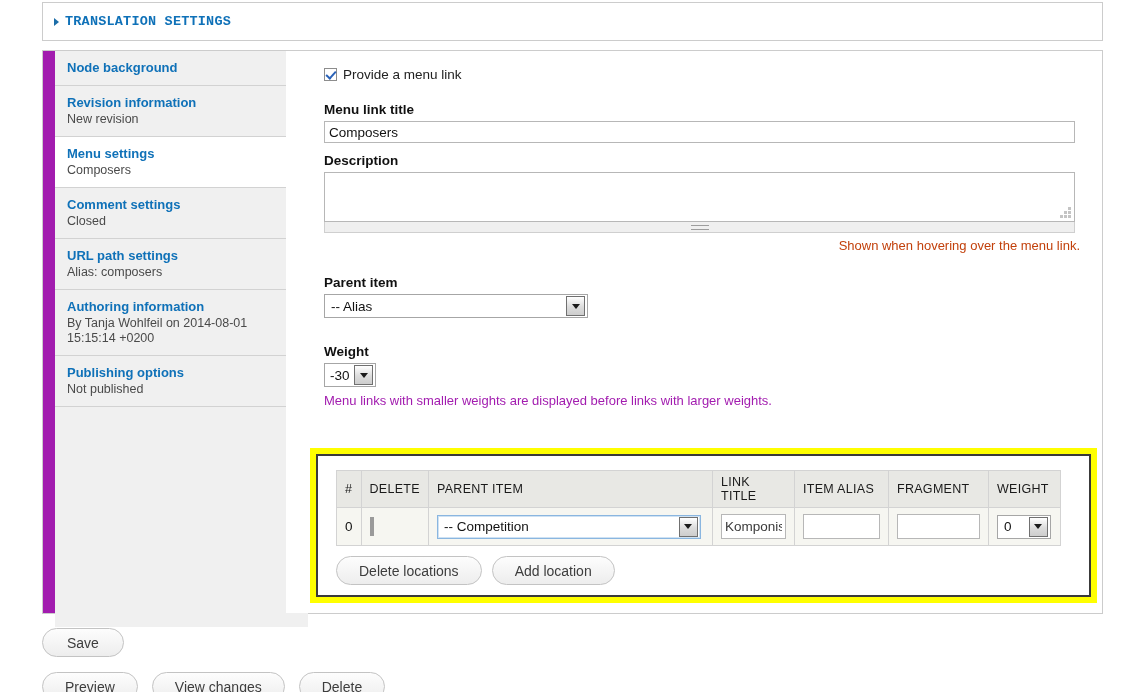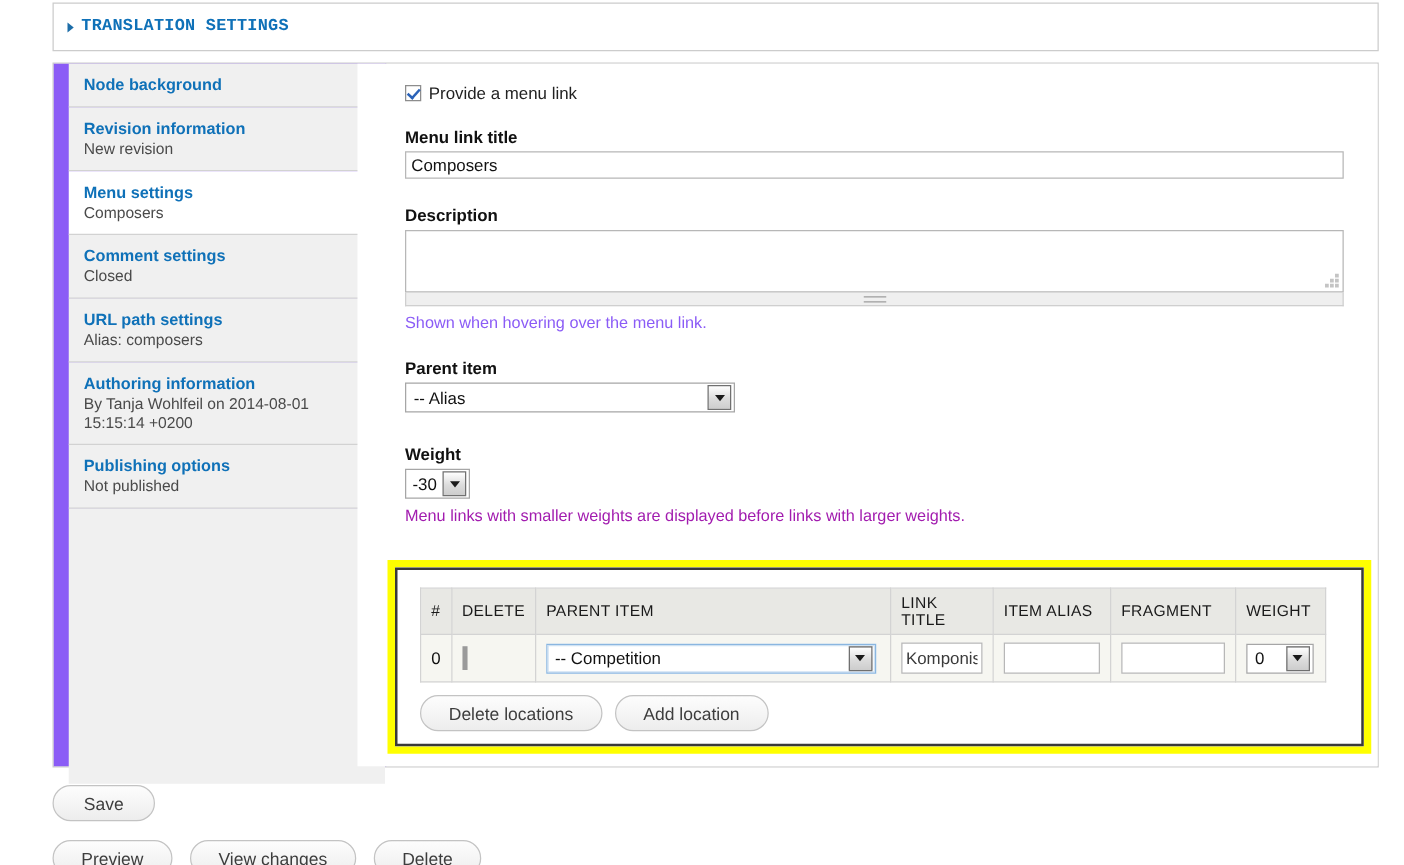--- a/index.html
+++ b/index.html
@@ -28,21 +28,21 @@
 
   
   .main-panel {
     position: absolute; left: 42px; top: 50px; width: 1061px; height: 564px;
     background: #ffffff; border: 1px solid #cccccc;
   }
 
   
   .vtabs {
     position: absolute; left: 0; top: 0; width: 266px; height: 100%;
-    background: #8b5cf6; border-right: 1px solid #cccccc; padding-left: 12px;
+    background: #a21caf; border-right: 1px solid #cccccc; padding-left: 12px;
   }
   .vtab {
     padding: 8px 10px 9px 12px;
     border-bottom: 1px solid #d2d2d2;
     background: #f0f0f0;
     cursor: pointer;
   }
   .vtab.active { background: #ffffff; border-right: none; }
   .vtab-title {
     color: #0f71b8; font-weight: bold; font-size: 13px; line-height: 17px;
@@ -52,21 +52,21 @@
   }
   .vtabs-filler { background: #f0f0f0; }
 
   
   .vpane {
     position: absolute; left: 243px; top: 0; right: 0; bottom: 0;
     background: #ffffff; padding: 16px 22px 0 38px;
   }
 
   
-  .form-row { margin-bottom: 22px; }
+  .form-row { margin-bottom: 10px; }
   .chk-row { display: flex; align-items: center; margin-bottom: 20px; }
   .cb {
     width: 13px; height: 13px; border: 1px solid #8d8d8d; background: #fff;
     position: relative; margin-right: 6px; flex: none;
   }
   .cb.checked::after {
     content: ""; position: absolute; left: 3px; top: 0px;
     width: 4px; height: 8px; border: solid #2a62b8; border-width: 0 2px 2px 0;
     transform: rotate(42deg);
   }
@@ -98,21 +98,21 @@
   .ta-drag {
     width: 751px; height: 11px; background: #efefef;
     border: 1px solid #cfcfcf; border-top: none;
     display: flex; align-items: center; justify-content: center;
   }
   .ta-drag u {
     display: block; width: 18px; height: 5px;
     border-top: 1px solid #9d9d9d; border-bottom: 1px solid #9d9d9d;
     text-decoration: none;
   }
-  .desc-note { font-size: 13px; color: #8b5cf6; margin-top: 5px; }
+  .desc-note { font-size: 13px; color: #c2410c; margin-top: 5px; text-align: right; }
 
   
   .sel {
     display: inline-flex; align-items: center; height: 24px;
     border: 1px solid #a6a6a6; background: #ffffff; padding: 0 0 0 6px;
   }
   .sel.focus { border-color: #8ab6e0; box-shadow: inset 0 0 0 1px #cfe2f3; }
   .sel-val { font-size: 13.5px; color: #111; white-space: nowrap; }
   .sel-arrow {
     width: 19px; height: 20px; margin-left: auto; margin-right: 2px; flex: none;

